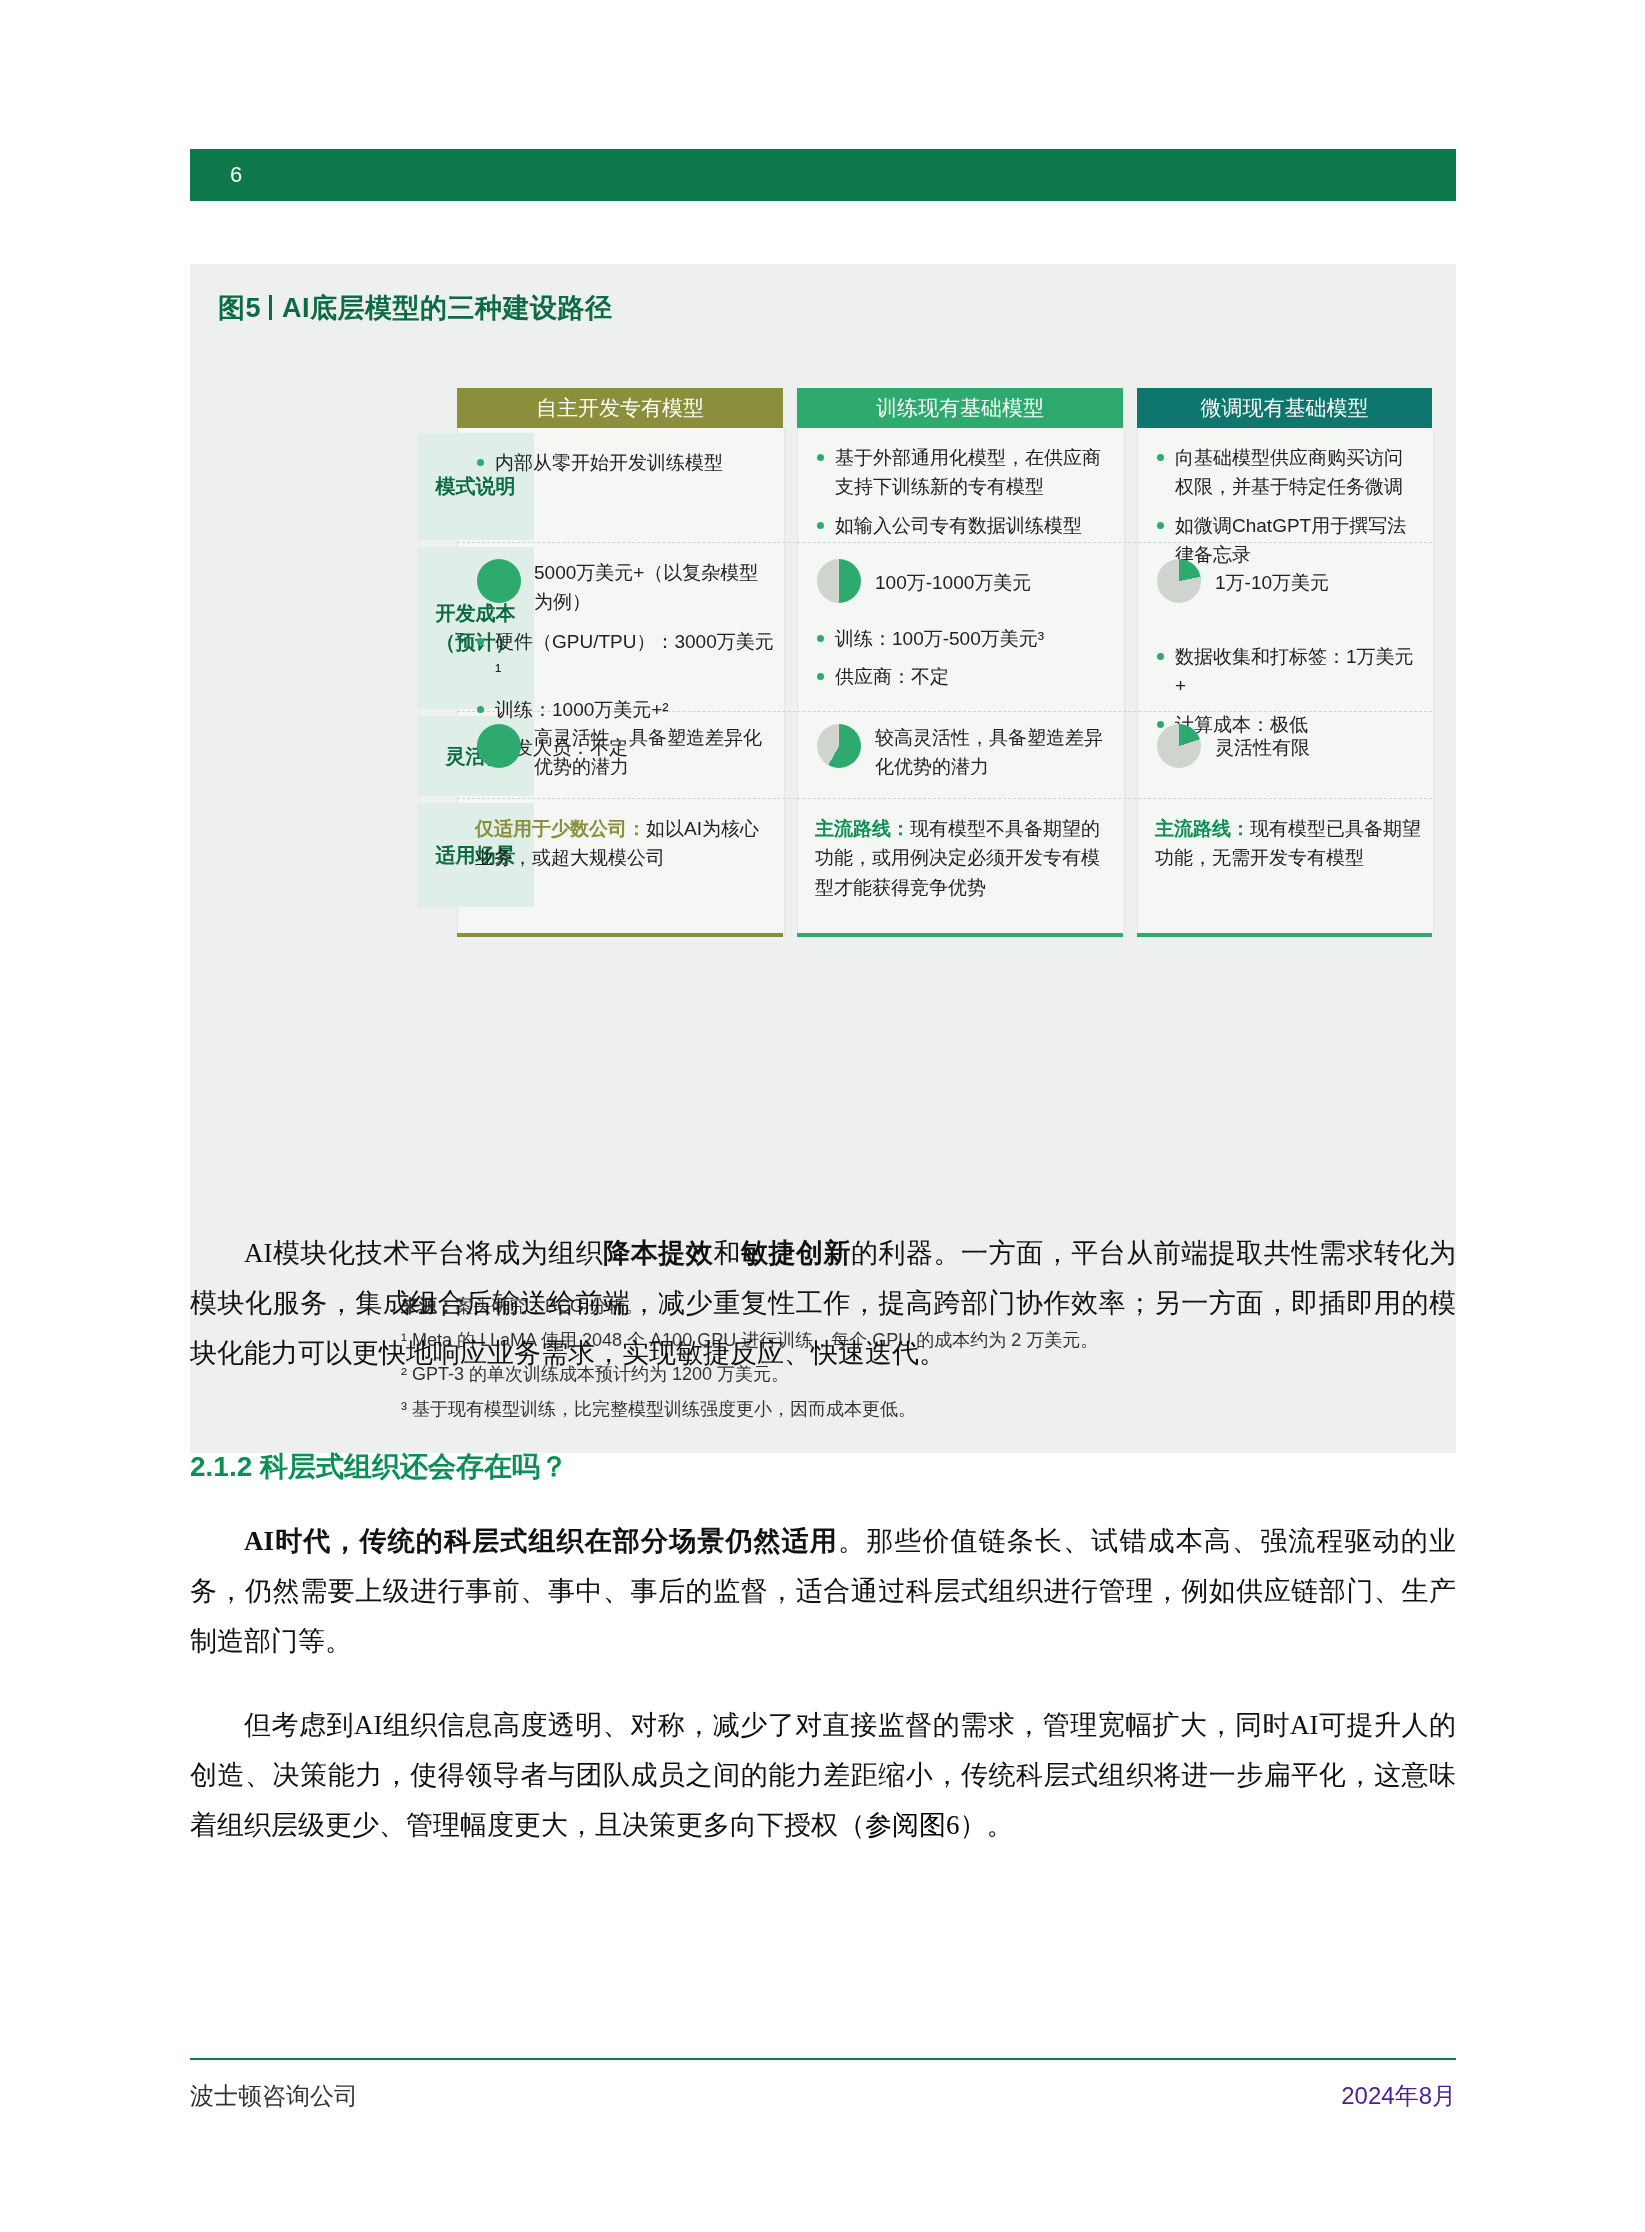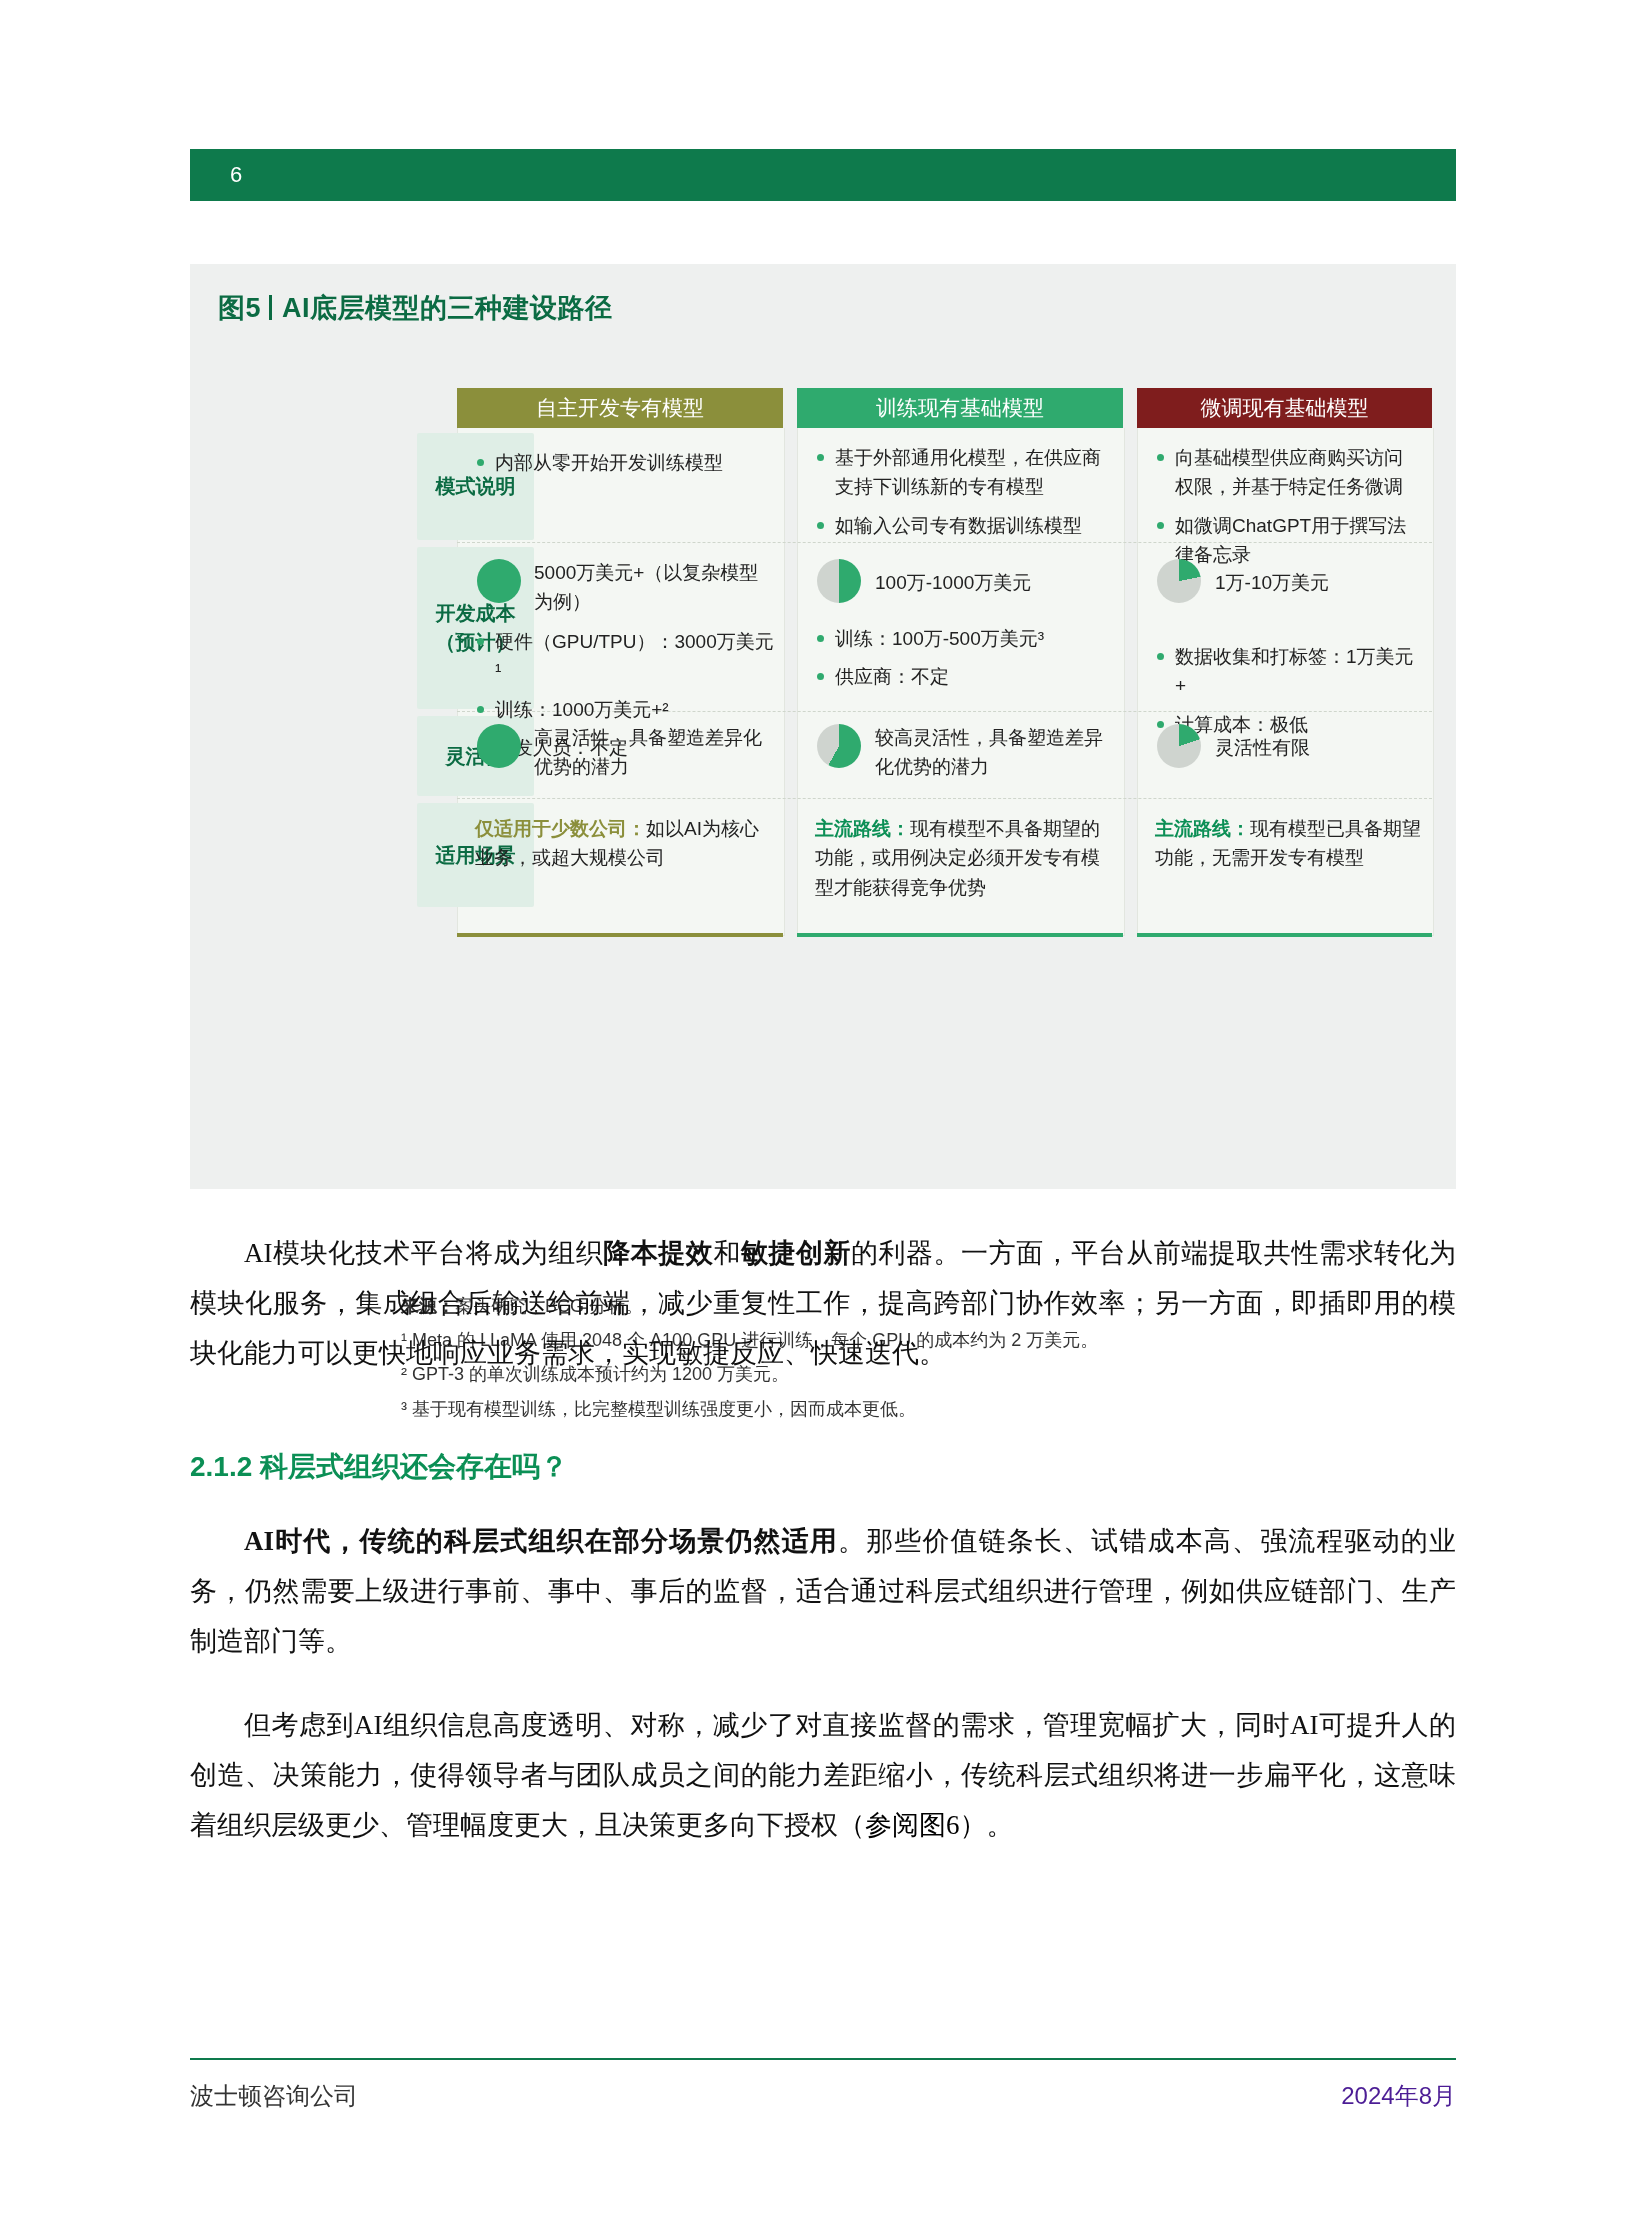--- a/index.html
+++ b/index.html
@@ -22,21 +22,21 @@
     position:absolute;left:40px;top:0;height:52px;line-height:52px;
     color:#ffffff;font-size:22px;
   }
   .header .htitle{
     position:absolute;right:36px;top:0;height:52px;line-height:52px;
     color:#ffffff;font-size:23px;letter-spacing:1px;margin-top:40px;
   }
 
   
   .exhibit{
-    position:absolute;left:190px;top:264px;width:1266px;height:925px;
+    position:absolute;left:190px;top:264px;width:1266px;height:1189px;
     background:#eef0ef;
   }
   .exhibit-title{
     position:absolute;left:28px;top:26px;
     font-size:27px;font-weight:bold;color:#0b6b43;
     letter-spacing:0.5px;
   }
   .exhibit-title .bar{
     display:inline-block;width:3px;height:25px;background:#0b6b43;
     vertical-align:-3px;margin:0 10px 0 8px;
@@ -45,21 +45,21 @@
   
   .tbl{
     position:absolute;left:227px;top:124px;width:1015px;height:552px;
   }
   .colhead{
     position:absolute;top:0;height:40px;line-height:40px;text-align:center;
     color:#ffffff;font-size:21px;font-weight:normal;
   }
   .col1h{left:40px;width:326px;background:#8b8f3b;}
   .col2h{left:380px;width:326px;background:#2faa6e;}
-  .col3h{left:720px;width:295px;background:#7f1d1d;}
+  .col3h{left:720px;width:295px;background:#0f766e;}
 
   .colbody{
     position:absolute;top:40px;width:326px;background:#f4f7f3;
   }
   .col1b{left:40px;width:326px;height:507px;border:1px solid #e2e6df;border-top:none;}
   .col2b{left:380px;width:326px;height:507px;border:1px solid #e2e6df;border-top:none;}
   .col3b{left:720px;width:295px;height:507px;border:1px solid #e2e6df;border-top:none;}
 
   .rowlabel{
     position:absolute;left:0;width:117px;

